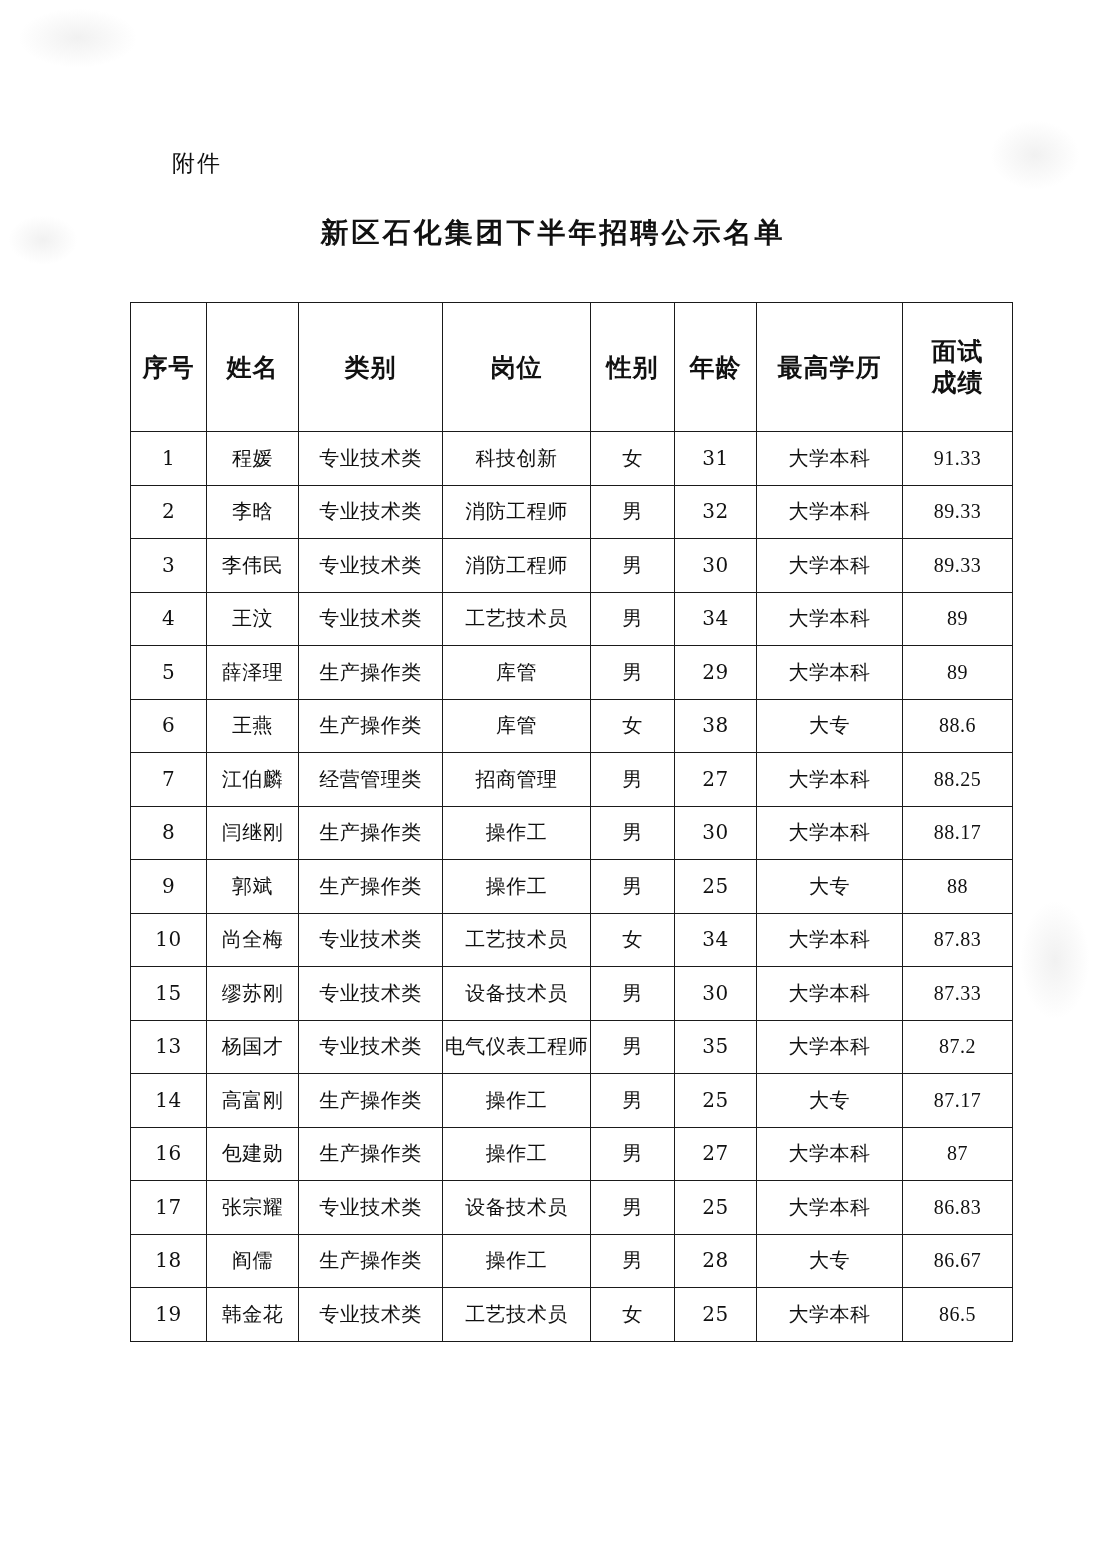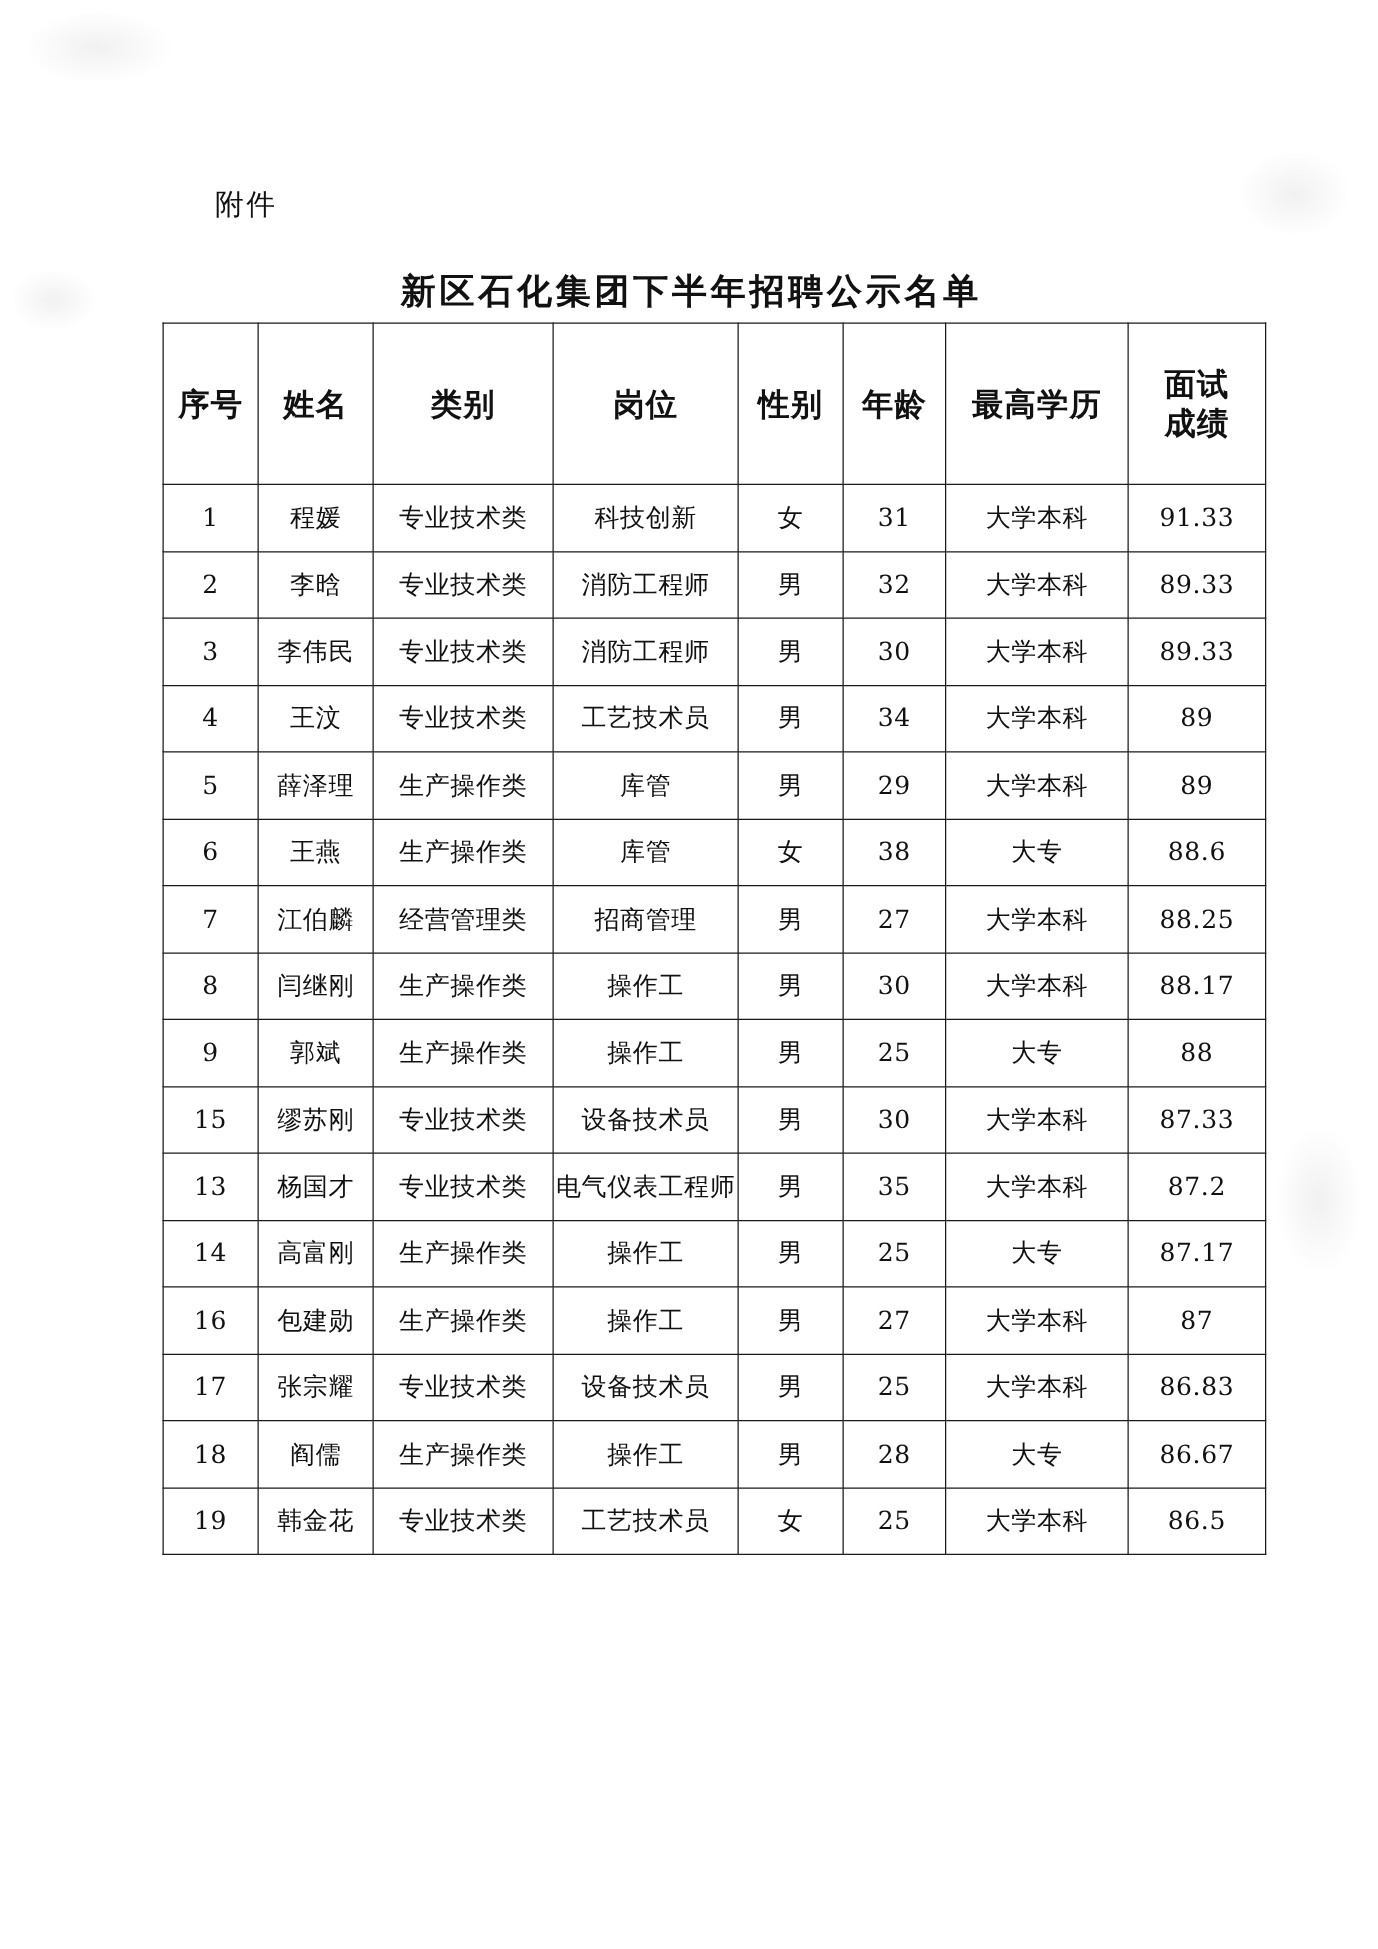--- a/index.html
+++ b/index.html
@@ -54,20 +54,21 @@
     position: absolute;
     left: 130px;
     top: 258px;
     width: 882px;
   }
 
   table.roster {
     border-collapse: collapse;
     width: 100%;
     table-layout: fixed;
+    margin-top: 44px;
   }
   table.roster th,
   table.roster td {
     border: 1.6px solid #1a1a1a;
     text-align: center;
     vertical-align: middle;
     padding: 0;
   }
   table.roster thead th {
     height: 128px;
@@ -76,21 +77,21 @@
     letter-spacing: 1px;
   }
   table.roster tbody td {
     height: 52.5px;
     font-size: 20px;
     font-weight: 500;
     letter-spacing: 0.5px;
     line-height: 1.15;
   }
   td.col-idx   { font-size: 19px; font-weight: 400; }
-  td.col-score { font-size: 20px; font-weight: 500; }
+  td.col-score { font-size: 20px; font-weight: 500; font-family: Liberation Serif, serif; }
   td.col-age   { font-size: 19px; font-weight: 400; }
 
   
   col.c-idx    { width: 76px; }
   col.c-name   { width: 92px; }
   col.c-cat    { width: 144px; }
   col.c-post   { width: 148px; }
   col.c-sex    { width: 84px; }
   col.c-age    { width: 82px; }
   col.c-edu    { width: 146px; }
@@ -222,20 +223,30 @@
           <td class="col-idx">9</td>
           <td class="col-name">郭斌</td>
           <td class="col-cat">生产操作类</td>
           <td class="col-post">操作工</td>
           <td class="col-sex">男</td>
           <td class="col-age">25</td>
           <td class="col-edu">大专</td>
           <td class="col-score">88</td>
         </tr>
         <tr>
+          <td class="col-idx">10</td>
+          <td class="col-name">尚全梅</td>
+          <td class="col-cat">专业技术类</td>
+          <td class="col-post">工艺技术员</td>
+          <td class="col-sex">女</td>
+          <td class="col-age">34</td>
+          <td class="col-edu">大学本科</td>
+          <td class="col-score">87.83</td>
+        </tr>
+        <tr>
           <td class="col-idx">15</td>
           <td class="col-name">缪苏刚</td>
           <td class="col-cat">专业技术类</td>
           <td class="col-post">设备技术员</td>
           <td class="col-sex">男</td>
           <td class="col-age">30</td>
           <td class="col-edu">大学本科</td>
           <td class="col-score">87.33</td>
         </tr>
         <tr>

